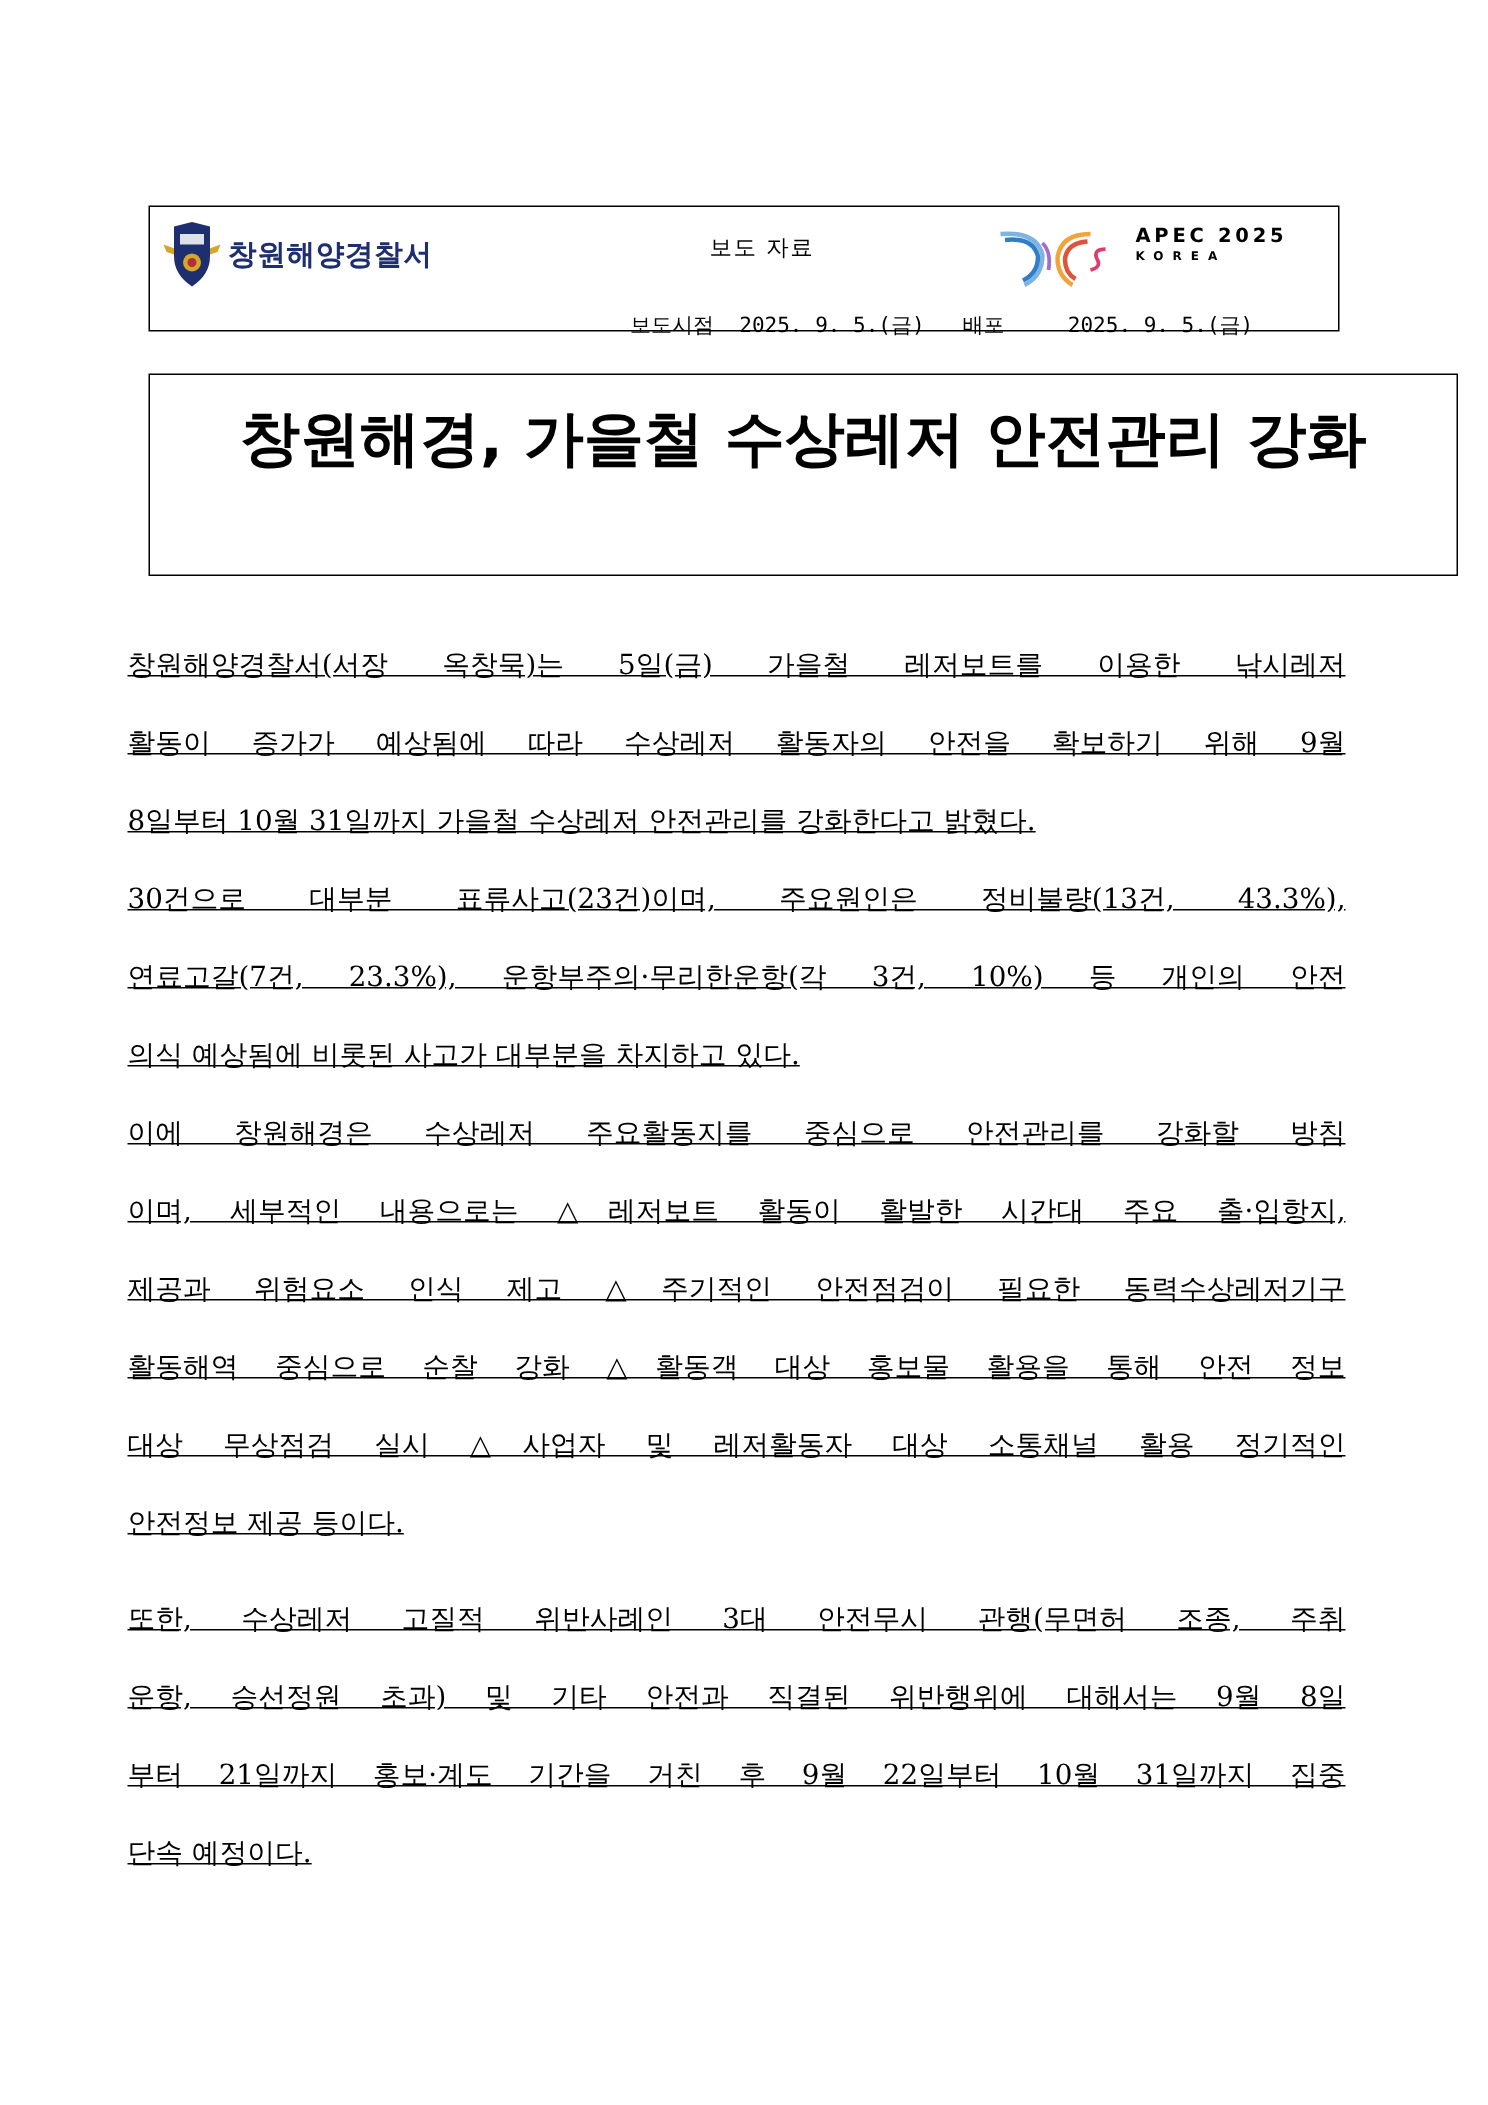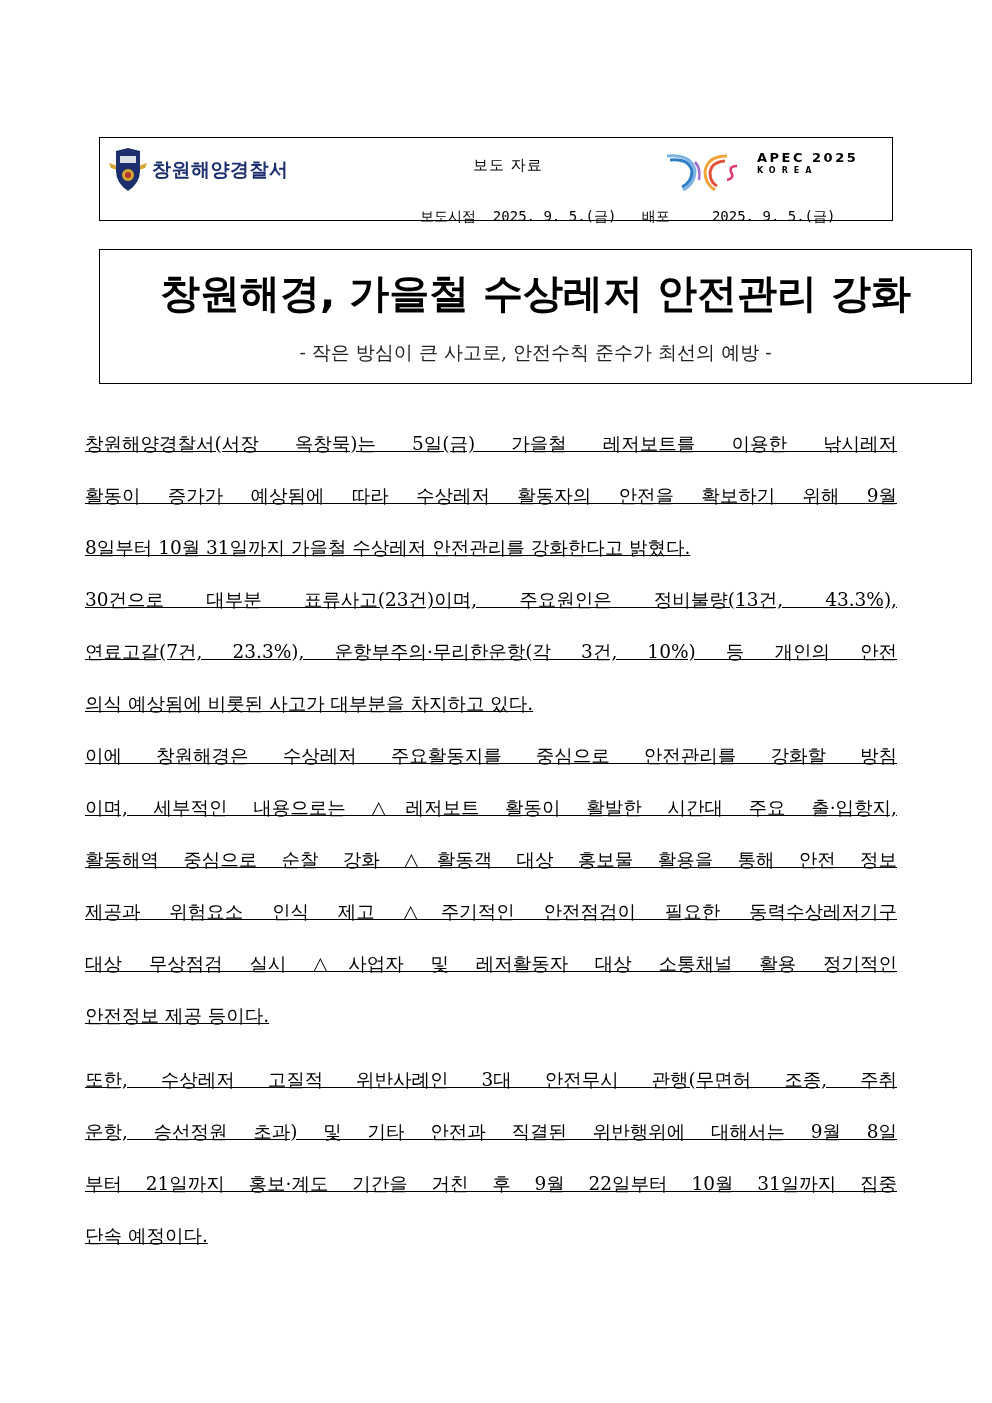--- a/index.html
+++ b/index.html
@@ -67,39 +67,38 @@
       <div class="apec-line1">APEC 2025</div>
       <div class="apec-line2">KOREA</div>
     </div>
   </div>
 </div>
 
 <div class="dateline"><span>보도시점</span>  <span>2025. 9. 5.(금)</span>   <span>배포</span>     <span>2025. 9. 5.(금)</span></div>
 
 <div class="title-box">
   <div class="title">창원해경, 가을철 수상레저 안전관리 강화</div>
-  <div class="subtitle">- 작은 방심이 큰 사고로, 안전수칙 준수가 최선의 예방 -</div>
 </div>
 
 <div class="body">
   <div class="para">
     <span class="line"> 창원해양경찰서(서장 옥창묵)는 5일(금) 가을철 레저보트를 이용한 낚시레저</span>
     <span class="line">활동이 증가가 예상됨에 따라 수상레저 활동자의 안전을 확보하기 위해 9월</span>
     <span class="line last">8일부터 10월 31일까지 가을철 수상레저 안전관리를 강화한다고 밝혔다.</span>
   </div>
   <div class="para">
     <span class="line">30건으로 대부분 표류사고(23건)이며, 주요원인은 정비불량(13건, 43.3%),</span>
     <span class="line">연료고갈(7건, 23.3%), 운항부주의·무리한운항(각 3건, 10%) 등 개인의 안전</span>
     <span class="line last">의식 예상됨에 비롯된 사고가 대부분을 차지하고 있다.</span>
   </div>
   <div class="para">
     <span class="line"> 이에 창원해경은 수상레저 주요활동지를 중심으로 안전관리를 강화할 방침</span>
     <span class="line">이며, 세부적인 내용으로는 △레저보트 활동이 활발한 시간대 주요 출·입항지,</span>
+    <span class="line">제공과 위험요소 인식 제고 △주기적인 안전점검이 필요한 동력수상레저기구</span>
     <span class="line">활동해역 중심으로 순찰 강화 △활동객 대상 홍보물 활용을 통해 안전 정보</span>
-    <span class="line">제공과 위험요소 인식 제고 △주기적인 안전점검이 필요한 동력수상레저기구</span>
     <span class="line">대상 무상점검 실시 △사업자 및 레저활동자 대상 소통채널 활용 정기적인</span>
     <span class="line last">안전정보 제공 등이다.</span>
   </div>
   <div class="para gap">
     <span class="line"> 또한, 수상레저 고질적 위반사례인 3대 안전무시 관행(무면허 조종, 주취</span>
     <span class="line">운항, 승선정원 초과) 및 기타 안전과 직결된 위반행위에 대해서는 9월 8일</span>
     <span class="line">부터 21일까지 홍보·계도 기간을 거친 후 9월 22일부터 10월 31일까지 집중</span>
     <span class="line last">단속 예정이다.</span>
   </div>
 </div>

